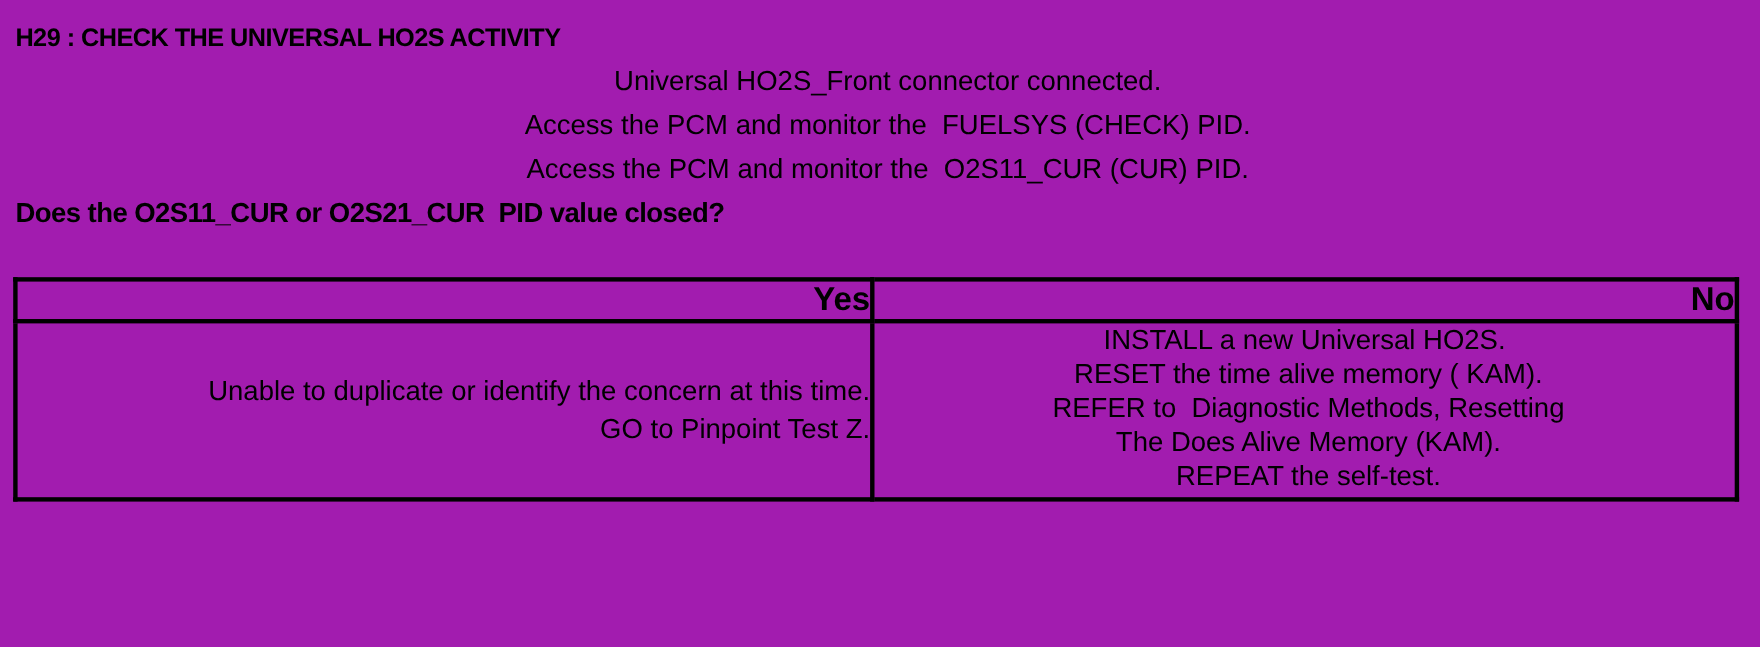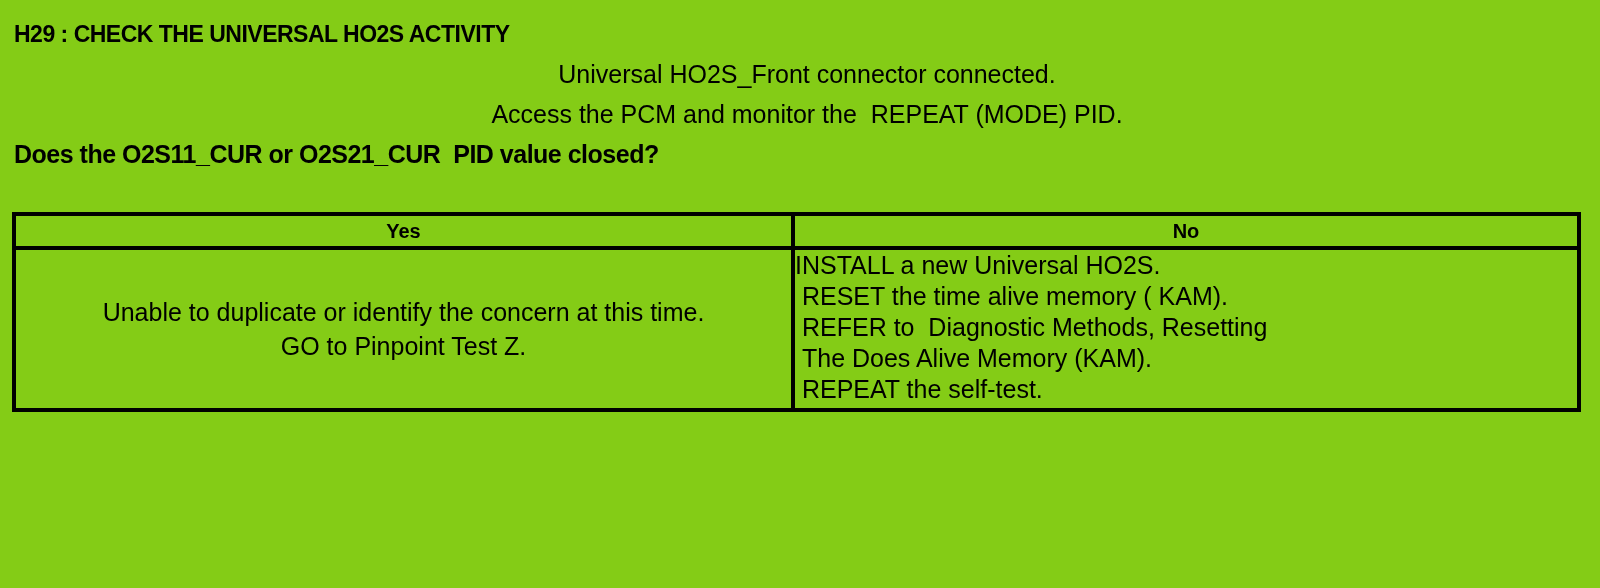--- a/index.html
+++ b/index.html
@@ -9,21 +9,21 @@
     width: 1600px;
     height: 588px;
     overflow: hidden;
     font-family: "Liberation Sans", sans-serif;
     color: #000000;
   }
   .page {
     position: relative;
     width: 1600px;
     height: 588px;
-    background: #84cc16;
+    background: #a21caf;
   }
   .content {
     padding: 14px 0 0 14px;
   }
   .step-heading {
     font-size: 23px;
     font-weight: bold;
     line-height: 40px;
     letter-spacing: -0.5px;
     white-space: pre-wrap;
@@ -48,57 +48,58 @@
     width: 1569px;
     table-layout: fixed;
   }
   table.results th,
   table.results td {
     border: 4px solid #000000;
     padding: 0;
   }
   table.results th {
     height: 30px;
-    font-size: 20px;
+    font-size: 30px;
     font-weight: bold;
-    text-align: center;
+    text-align: right;
     vertical-align: middle;
   }
   col.yes-col { width: 779px; }
   col.no-col  { width: 786px; }
   td.yes-cell {
     height: 158px;
-    text-align: center;
+    text-align: right;
     vertical-align: middle;
     font-size: 25px;
   }
   td.no-cell {
     height: 158px;
-    text-align: left;
+    text-align: center;
     vertical-align: top;
     font-size: 25px;
     padding-left: 3px;
     padding-top: 1px;
   }
   .cell-line {
     line-height: 34px;
     white-space: pre-wrap;
   }
   .no-cell .cell-line {
     line-height: 31px;
   }
 </style>
 </head>
 <body>
 
 <div class="page">
   <div class="content">
     <div class="step-heading">H29 : CHECK THE UNIVERSAL HO2S ACTIVITY</div>
     <div class="proc-line">Universal HO2S_Front connector connected.</div>
-    <div class="proc-line">Access the PCM and monitor the  REPEAT (MODE) PID.</div>
+    <div class="proc-line">Access the PCM and monitor the  FUELSYS (CHECK) PID.</div>
+    <div class="proc-line">Access the PCM and monitor the  O2S11_CUR (CUR) PID.</div>
     <div class="question-line">Does the O2S11_CUR or O2S21_CUR  PID value closed?</div>
   </div>
 
   <table class="results">
     <colgroup>
       <col class="yes-col">
       <col class="no-col">
     </colgroup>
     <thead>
       <tr>

